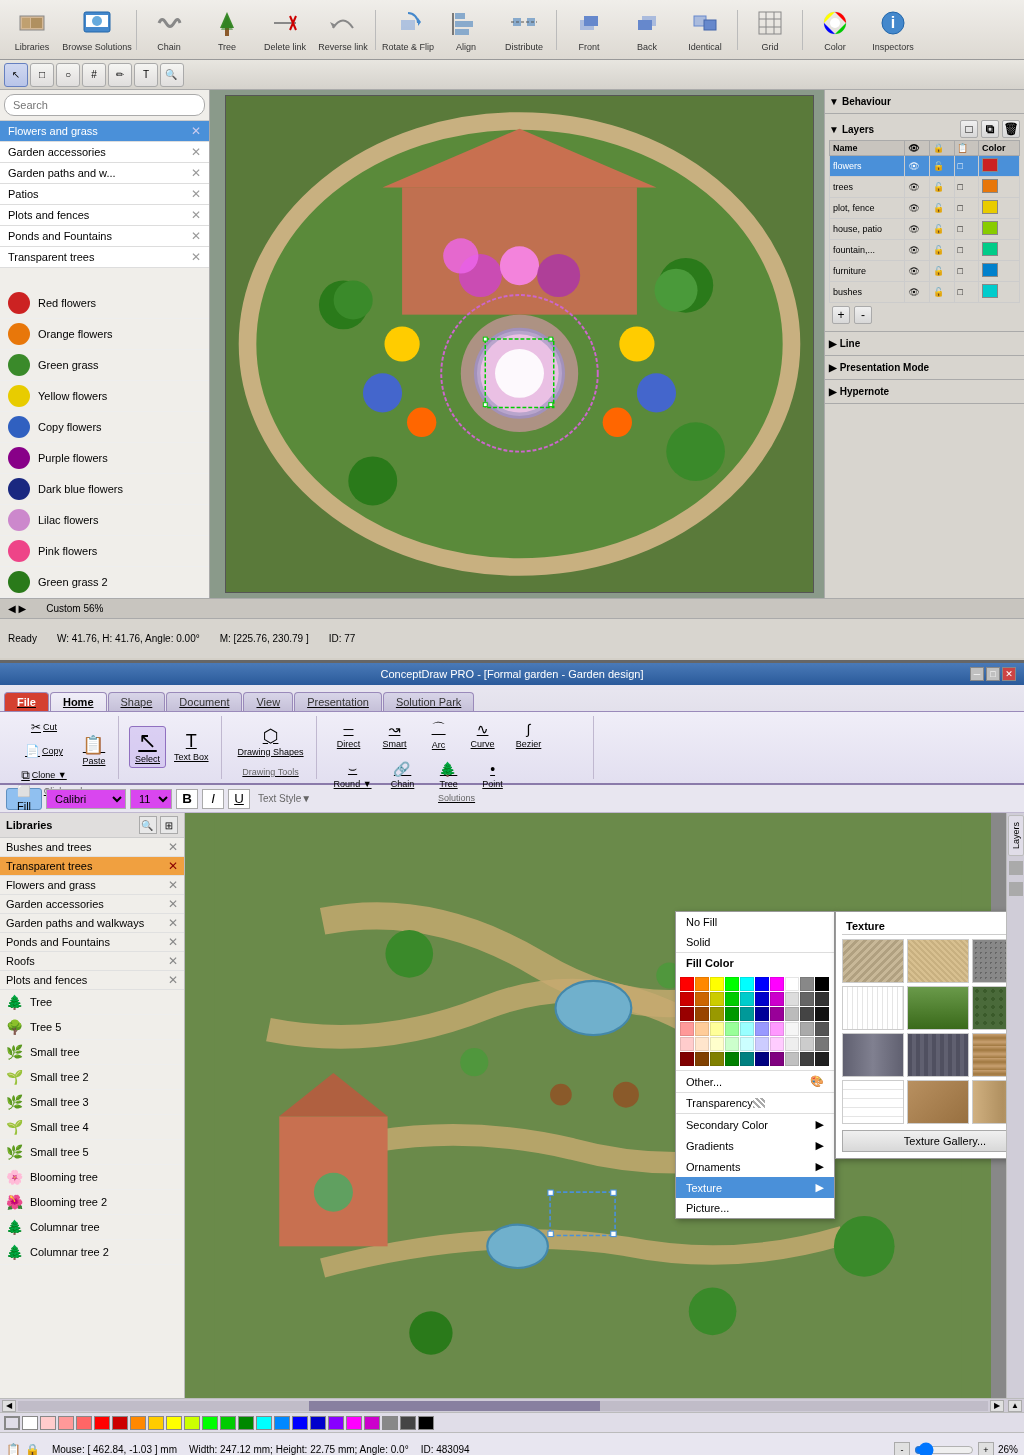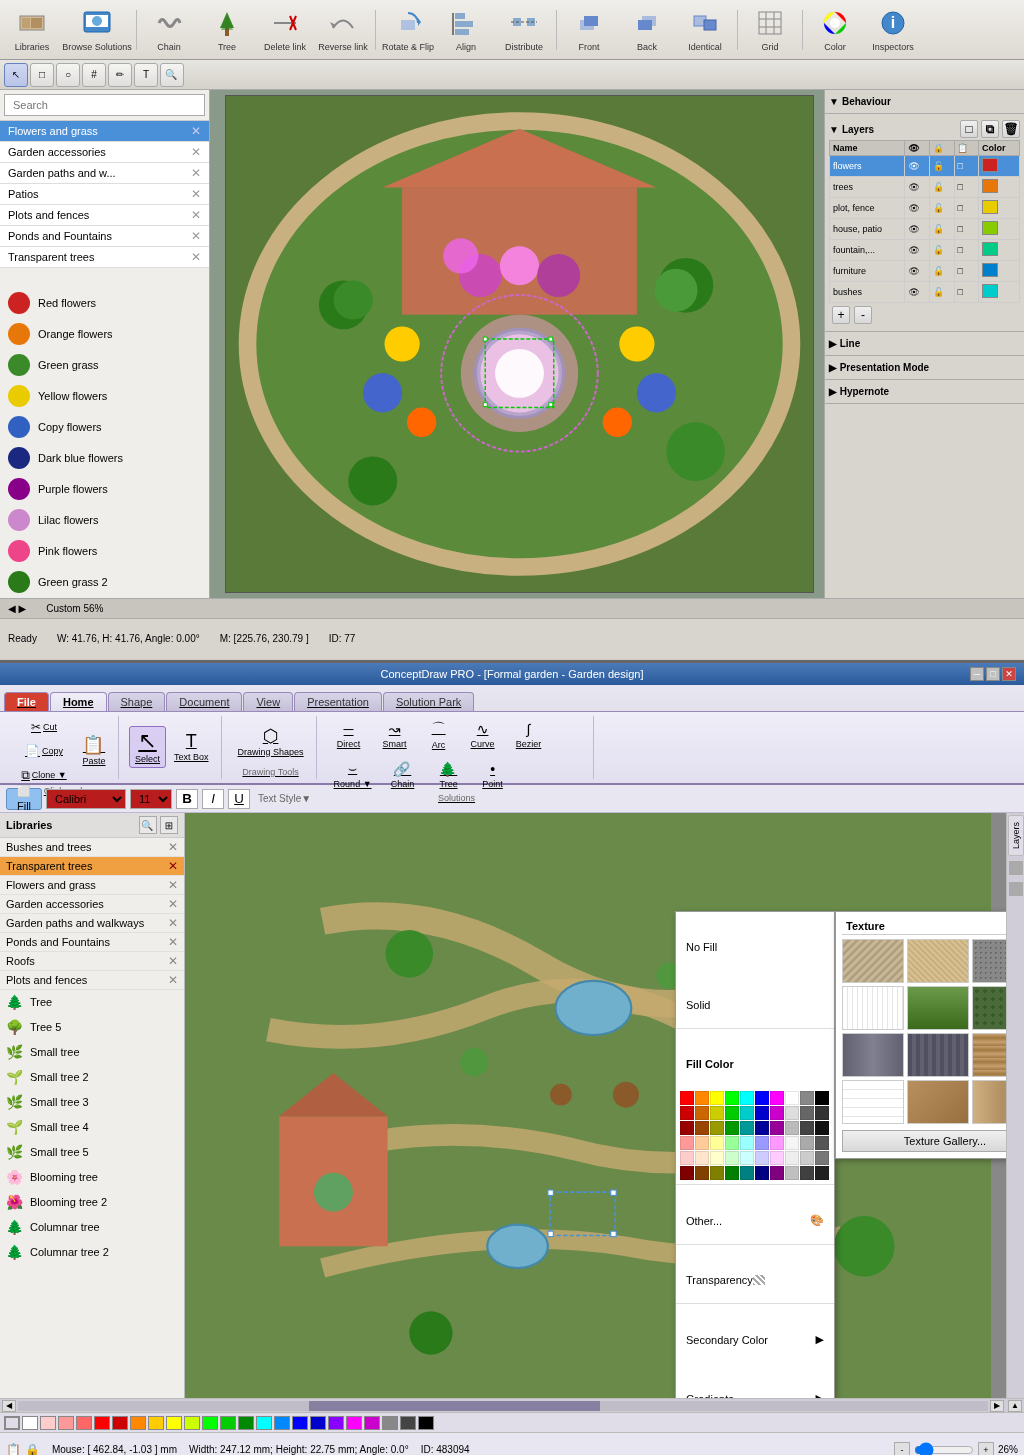--- a/index.html
+++ b/index.html
@@ -105,21 +105,21 @@
     .search-bar {
       padding: 4px;
       border-bottom: 1px solid #ccc;
       display: flex;
       gap: 4px;
     }
     .search-input {
       flex: 1;
       height: 22px;
       border: 1px solid #aaa;
-      border-radius: 0;
+      border-radius: 10px;
       padding: 0 8px;
       background: white;
       font-size: 11px;
     }
     .category-list { flex: 1; overflow-y: auto; }
     .category-item {
       display: flex;
       align-items: center;
       justify-content: space-between;
       padding: 3px 8px;
@@ -330,21 +330,21 @@
       border-bottom: 1px solid #c0b8d0;
       display: flex;
       align-items: center;
       padding: 0 6px;
       gap: 4px;
       font-size: 11px;
     }
     .format-dropdown {
       height: 20px;
       border: 1px solid #aaa;
-      background: #b91c1c;
+      background: #d946ef;
       padding: 0 4px;
       font-size: 11px;
       min-width: 80px;
     }
 
     
     .bottom-main {
       display: flex;
       height: calc(795px - 22px - 98px - 28px - 34px - 28px);
     }
@@ -417,27 +417,26 @@
       position: absolute;
       top: 98px;
       left: 490px;
       width: 160px;
       background: white;
       border: 1px solid #999;
       box-shadow: 2px 2px 6px rgba(0,0,0,0.3);
       z-index: 100;
     }
     .fill-dropdown-item {
-      padding: 17px 10px;
+      padding: 4px 10px;
       cursor: pointer;
       display: flex;
       align-items: center;
       justify-content: space-between;
       font-size: 11px;
-      margin-top: 12px;
     }
     .fill-dropdown-sep { height: 1px; background: #ddd; }
     .color-grid {
       display: grid;
       grid-template-columns: repeat(10, 14px);
       gap: 1px;
       padding: 4px;
     }
     .color-cell {
       width: 14px;
@@ -778,26 +777,26 @@
         </div>
         <div class="item-row">
           <div class="item-color" style="background:#e8cc00;"></div>
           <span>Yellow flowers</span>
         </div>
         <div class="item-row">
           <div class="item-color" style="background:#3060c0;"></div>
           <span>Copy flowers</span>
         </div>
         <div class="item-row">
+          <div class="item-color" style="background:#880088;"></div>
+          <span>Purple flowers</span>
+        </div>
+        <div class="item-row">
           <div class="item-color" style="background:#1a2880;"></div>
           <span>Dark blue flowers</span>
-        </div>
-        <div class="item-row">
-          <div class="item-color" style="background:#880088;"></div>
-          <span>Purple flowers</span>
         </div>
         <div class="item-row">
           <div class="item-color" style="background:#cc88cc;"></div>
           <span>Lilac flowers</span>
         </div>
         <div class="item-row">
           <div class="item-color" style="background:#ee4488;"></div>
           <span>Pink flowers</span>
         </div>
         <div class="item-row">

